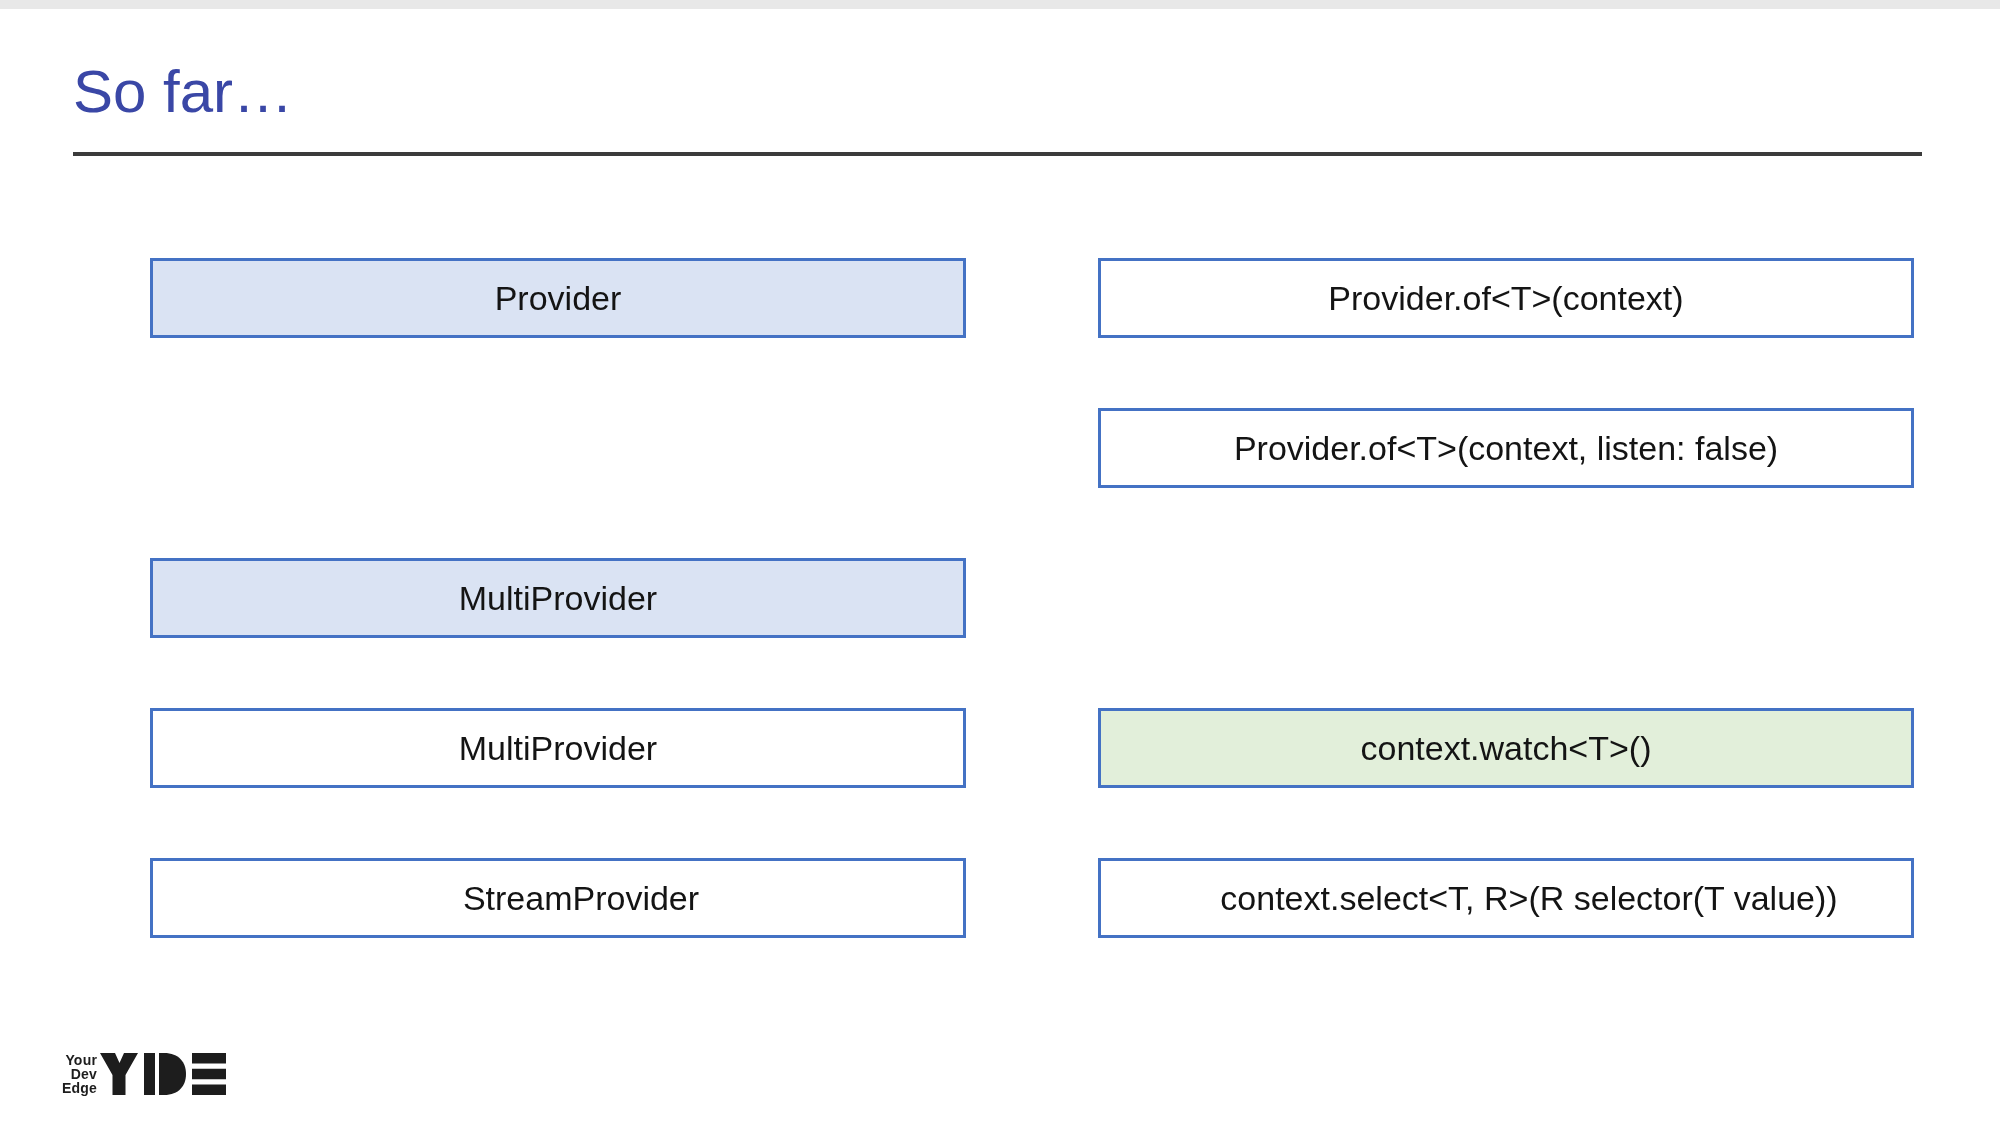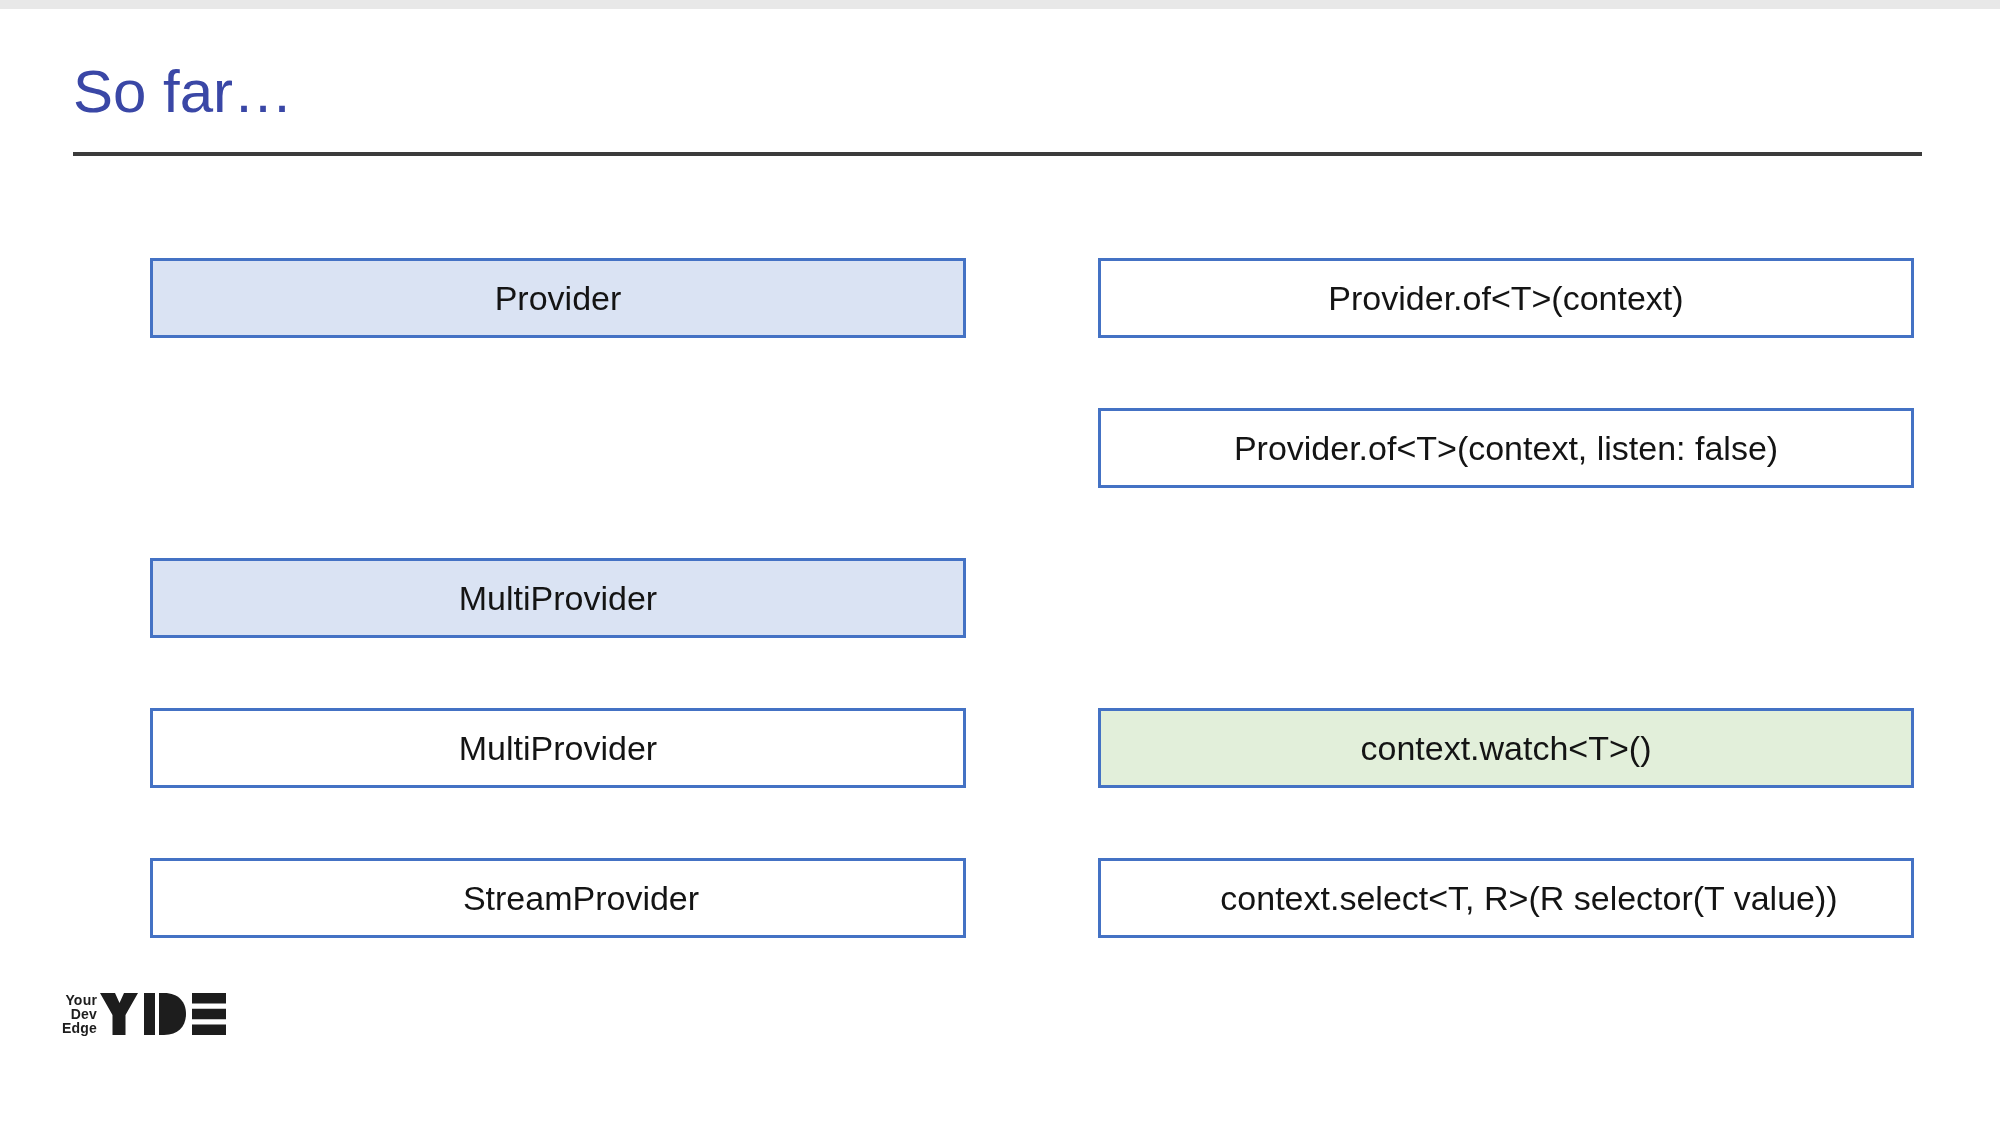--- a/index.html
+++ b/index.html
@@ -43,21 +43,21 @@
   .row-0{top:249px;}
   .row-1{top:399px;}
   .row-2{top:549px;}
   .row-3{top:699px;}
   .row-4{top:849px;padding-left:46px;}
   .fill-blue{background:var(--fill-blue,#dae3f3);}
   .fill-green{background:var(--fill-green,#e2efda);}
   .fill-white{background:var(--fill-white,#ffffff);}
   .logo{
     position:absolute;
-    left:62px;top:984px;
+    left:62px;top:1044px;
     display:flex;
     align-items:center;
   }
   .logo-tagline{
     display:flex;
     flex-direction:column;
     align-items:flex-end;
     justify-content:center;
     font-size:14px;
     font-weight:700;

